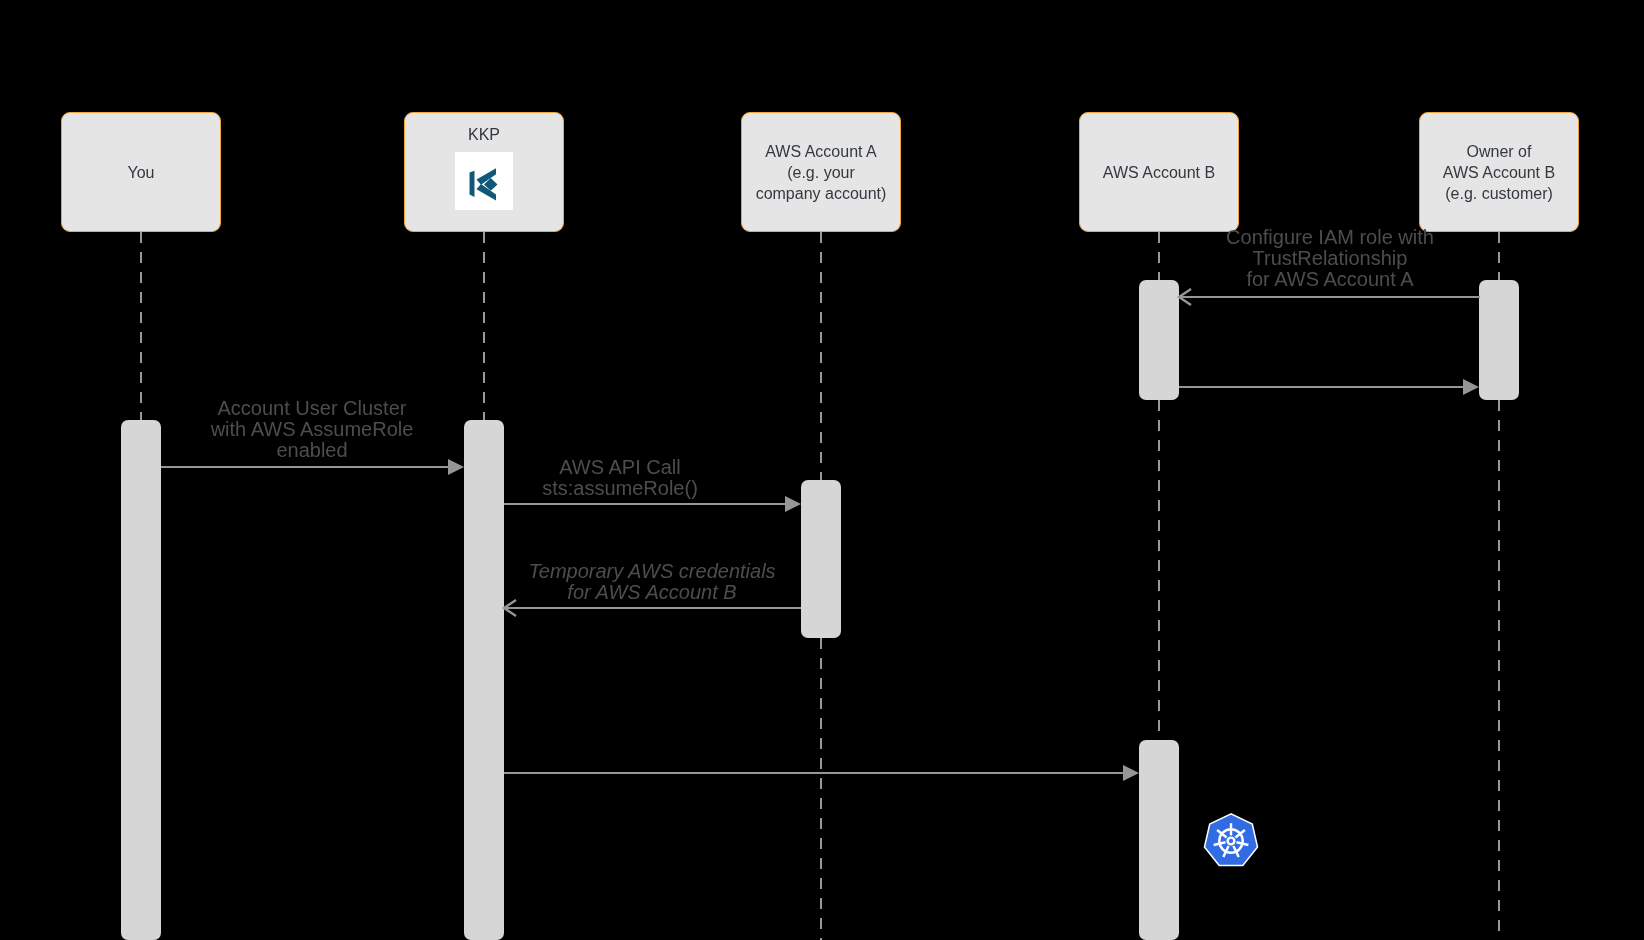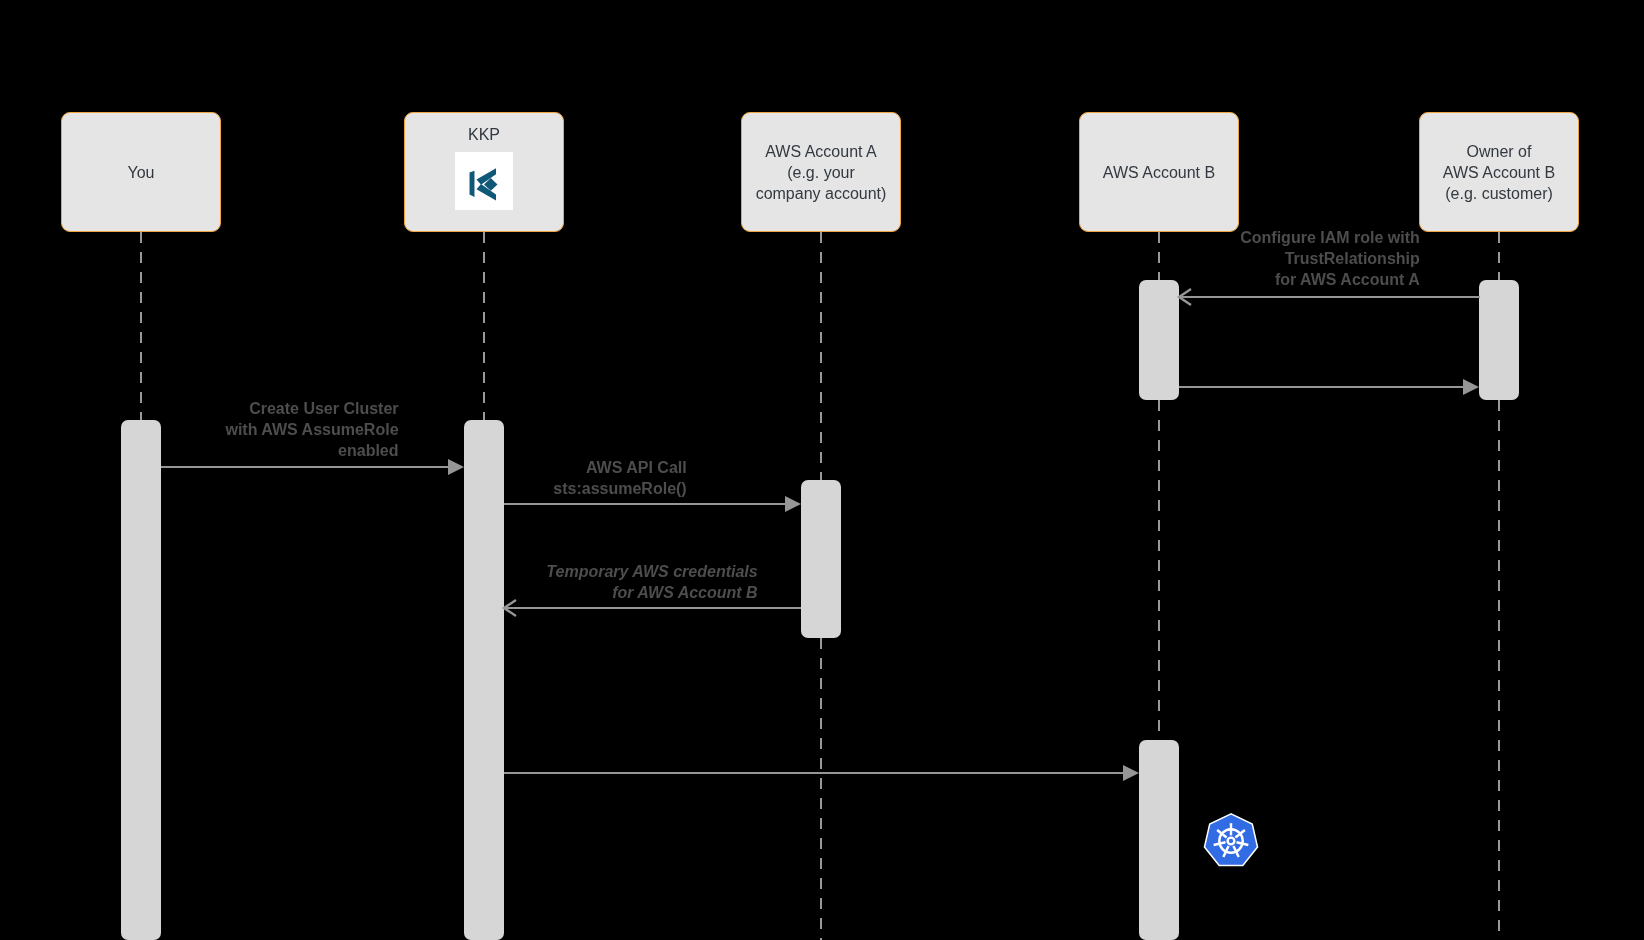--- a/index.html
+++ b/index.html
@@ -32,23 +32,22 @@
   }
   .mline { position:absolute; height:2px; background:#969696; }
   .mhead-filled {
     position:absolute; width:0; height:0;
     border-top:8px solid transparent; border-bottom:8px solid transparent;
     border-left:16px solid #969696;
   }
   .mhead-open { position:absolute; }
   .mlabel {
     position:absolute; transform:translateX(-50%);
-    color:#4d4d4d; font-size:16px; line-height:21px; text-align:right;
+    color:#4d4d4d; font-size:20px; line-height:21px; text-align:center;
     white-space:pre-line;
-    font-weight:bold;
   }
   .mlabel.italic { font-style:italic; }
   .k8s-logo { position:absolute; }
 </style>
 </head>
 <body>
 
 <div id="stage">
 
   <div class="lifeline" style="left:140px; top:212px; height:208px;"></div>
@@ -107,21 +106,21 @@
   <div class="mline" style="left:1181px; top:296px; width:299px;"></div>
   <div class="mhead-open" style="left:1175px; top:286px;">
     <svg width="22" height="22" viewBox="0 0 22 22">
         <polyline points="16,3 4,11 16,19" fill="none" stroke="#969696" stroke-width="2.4"></polyline>
       </svg>
   </div>
 
   <div class="mline" style="left:1179px; top:386px; width:285px;"></div>
   <div class="mhead-filled" style="left:1463px; top:379px;"></div>
 
-  <div class="mlabel" style="left:312px; top:398px;">Create User Cluster
+  <div class="mlabel" style="left:312px; top:398px;">Account User Cluster
 with AWS AssumeRole
 enabled</div>
   <div class="mline" style="left:161px; top:466px; width:288px;"></div>
   <div class="mhead-filled" style="left:448px; top:459px;"></div>
 
   <div class="mlabel" style="left:620px; top:457px;">AWS API Call
 sts:assumeRole()</div>
   <div class="mline" style="left:504px; top:503px; width:282px;"></div>
   <div class="mhead-filled" style="left:785px; top:496px;"></div>
 

